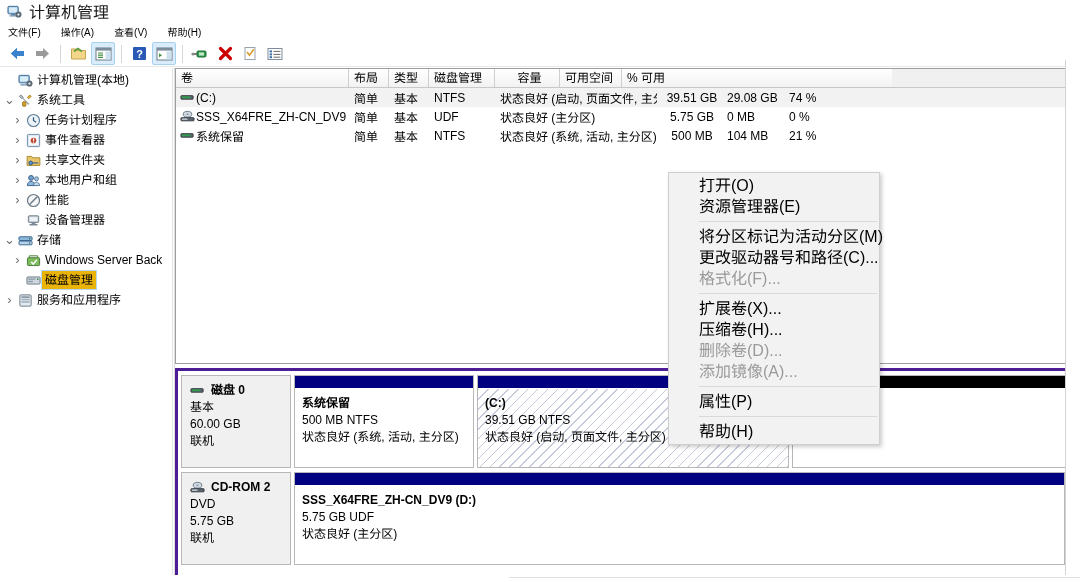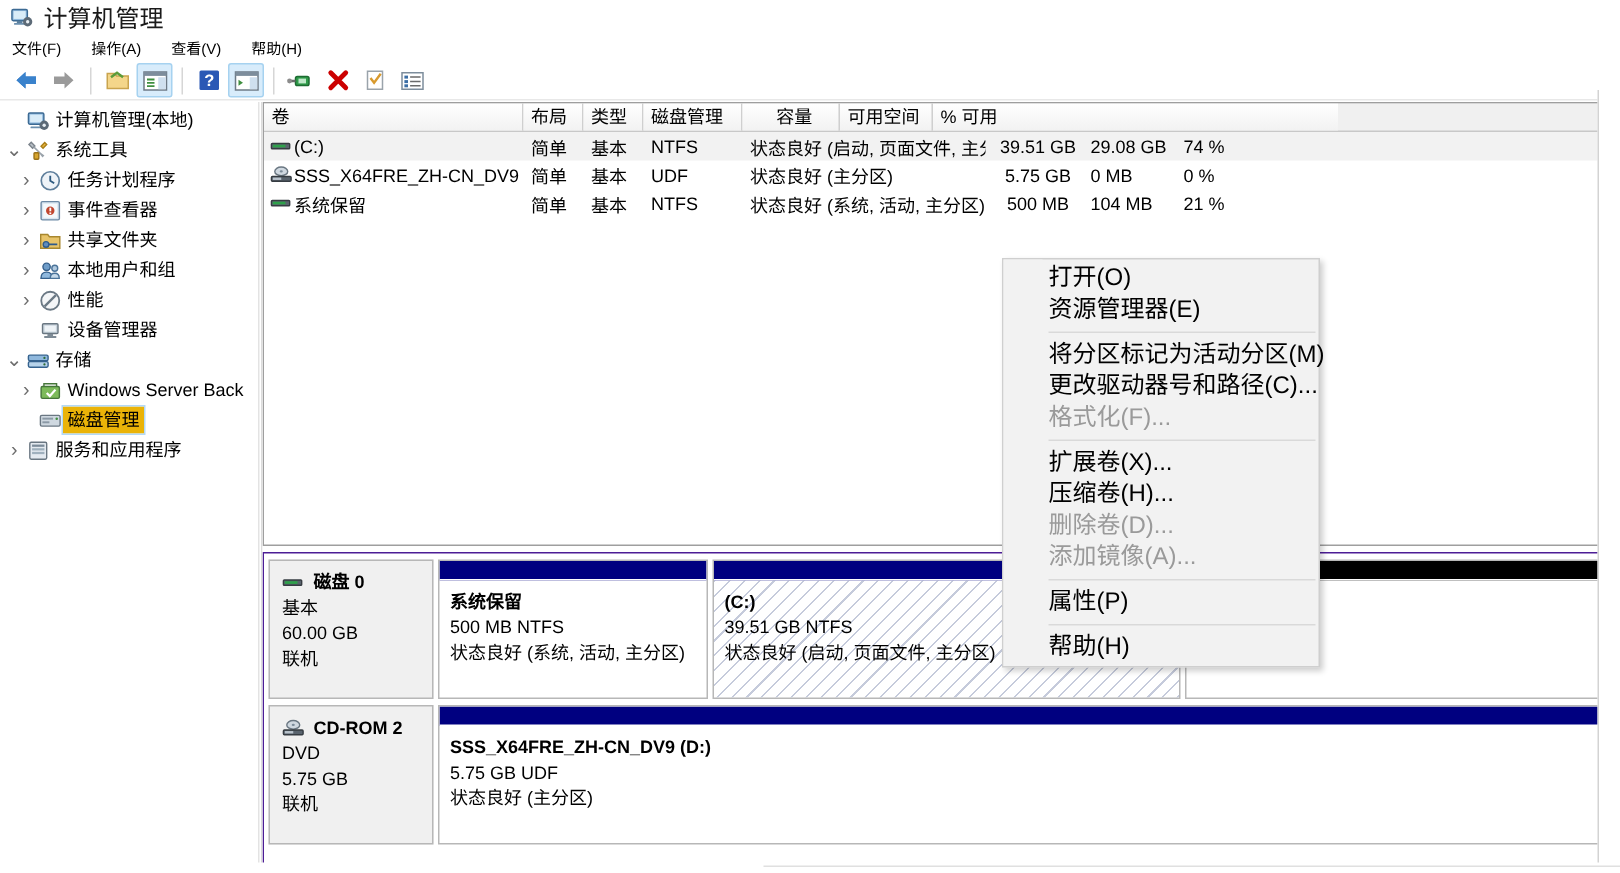--- a/index.html
+++ b/index.html
@@ -101,21 +101,21 @@
   .c-typ   { width:40px; }
   .c-fs    { width:66px; }
   .c-sta   { width:162px; }
   .c-cap   { width:65px;text-align:center; }
   .c-free  { width:62px; }
   .c-pct   { width:270px; border-right:none; }
 
   
   .gfx-wrap {
     position:absolute; left:0; top:300px; width:899px; height:214px;
-    border:1px solid #4c1d95; background:#fff; overflow:hidden;
+    border:3px solid #4c1d95; background:#fff; overflow:hidden;
   }
   .disk-row { display:flex; margin:4px 3px 0 3px; height:93px; }
   .disk-info {
     width:110px; flex:0 0 110px; border:1px solid #b7b7b7; background:#f0f0f0;
     padding:6px 0 0 8px; font-size:12px; line-height:17px; color:#000;
   }
   .disk-info .dname { font-weight:bold; display:flex; align-items:center; }
   .disk-info .dname .dicon { margin-right:6px; }
   .disk-parts { flex:1 1 auto; display:flex; margin-left:3px; }
 

